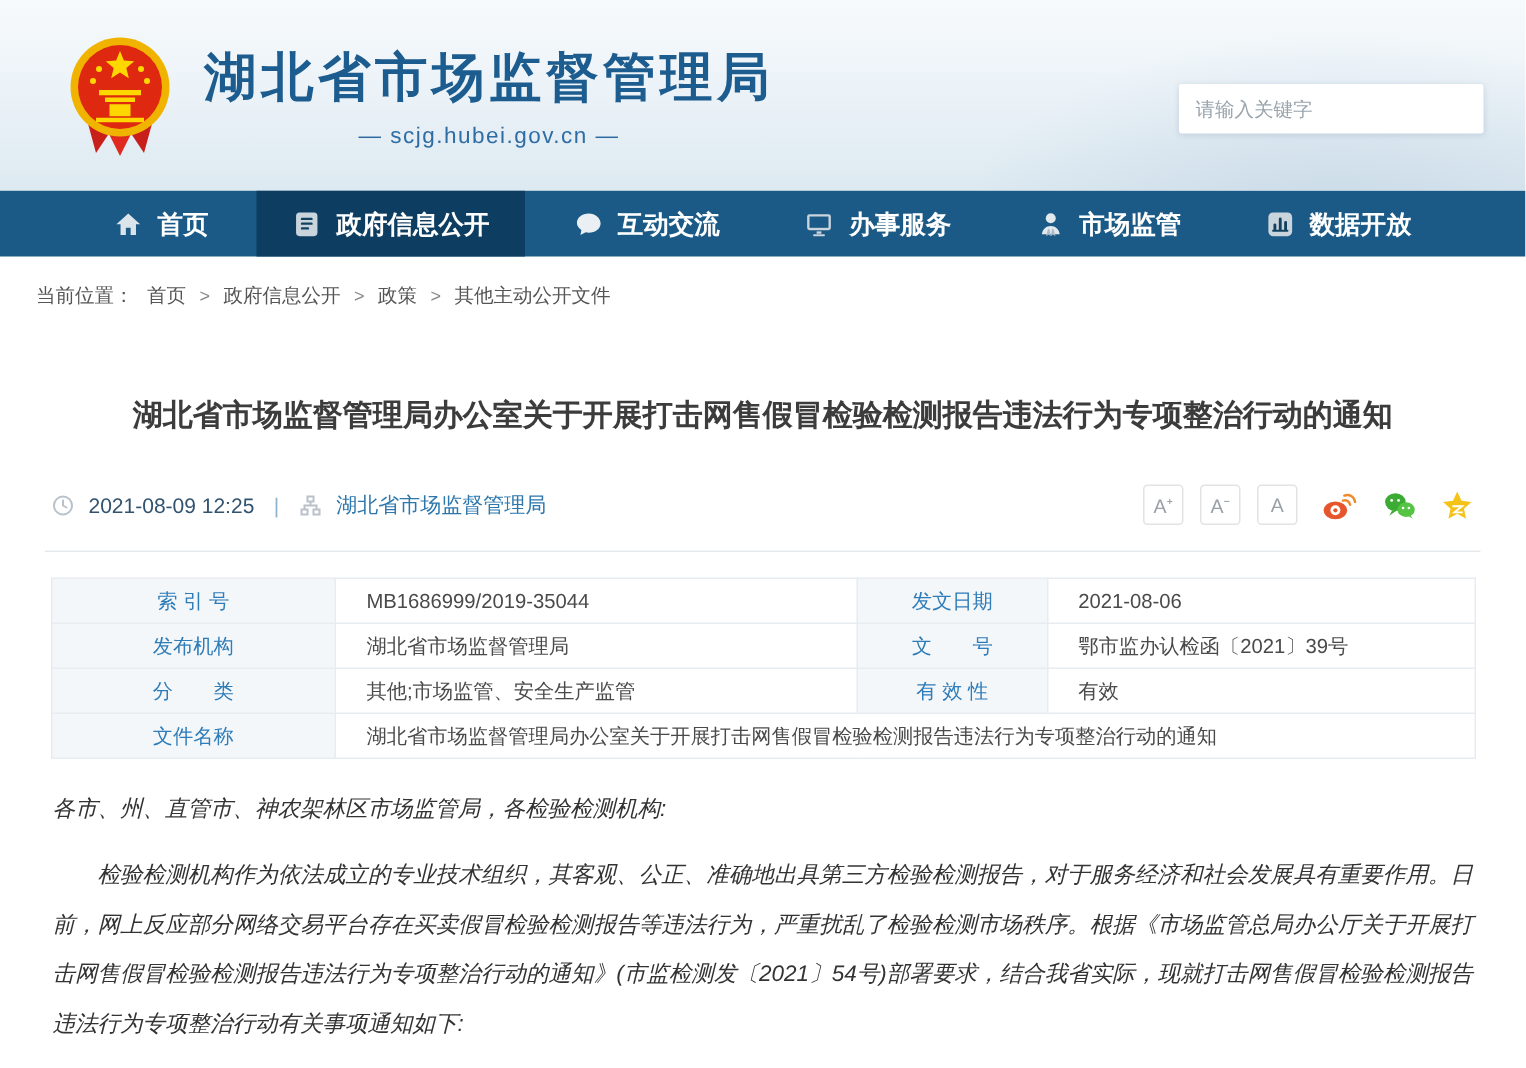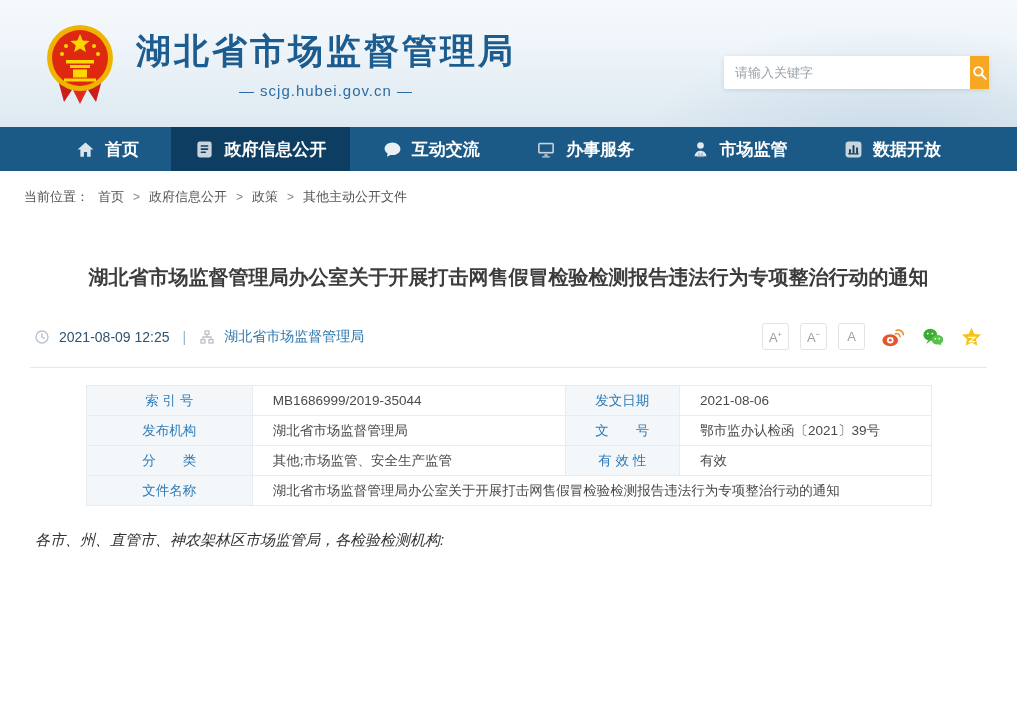--- a/index.html
+++ b/index.html
@@ -18,21 +18,21 @@
     content: ""; position: absolute; right: 0; top: 0; width: 420px; height: 127px;
     background: radial-gradient(ellipse at 70% 120%, rgba(176,200,219,.45) 0%, rgba(176,200,219,0) 60%);
     pointer-events: none;
   }
   .logo-wrap { display: flex; align-items: center; margin-left: 44px; z-index: 2; }
   .emblem { width: 72px; height: 84px; }
   .site-text { margin-left: 20px; }
   .site-title { font-size: 35px; font-weight: bold; color: #1d5c8e; letter-spacing: 3px; }
   .site-url { text-align: center; color: #2d6da3; font-size: 15px; margin-top: 7px; letter-spacing: 1px; }
   .search-box {
-    position: absolute; right: 28px; top: 56px; width: 265px; height: 33px;
+    position: absolute; right: 28px; top: 56px; width: 203px; height: 33px;
     display: flex; background: #ffffff; border-radius: 2px;
     box-shadow: 0 1px 4px rgba(70,100,130,.18); z-index: 3; gap: 48px;
   }
   .search-input { flex: 1; border: none; outline: none; padding: 0 11px; font-size: 13px; color: #333; background: transparent; font-family: "Liberation Sans", sans-serif;}
   .search-input::placeholder { color: #9aa4ad; }
   .search-btn { width: 36px; border: none; background: #f7a823; cursor: pointer; display: flex; align-items: center; justify-content: center; }
   
   .nav { height: 44px; background: #1b5a86; display: flex; justify-content: space-between; padding: 0 52px; }
   .nav-item {
     display: flex; align-items: center; gap: 10px; padding: 0 24px;
@@ -59,21 +59,21 @@
   .meta-sep { color: #8fb3cd; margin: 0 4px; }
   .meta-source { color: #2d77ad; text-decoration: none; cursor: pointer; }
   .meta-right { display: flex; align-items: center; gap: 11px; }
   .font-btn {
     width: 27px; height: 27px; border: 1px solid #e3e3e3; border-radius: 3px;
     background: #ffffff; color: #9aa0a6; font-size: 13px; cursor: pointer;
     display: flex; align-items: center; justify-content: center; font-family: "Liberation Sans", sans-serif;
   }
   .share-btn { border: none; background: transparent; cursor: pointer; display: flex; align-items: center; padding: 0; margin-left: 4px; }
   
-  .info-table { width: 846px; margin: 17px auto 0; border-collapse: collapse; font-size: 13.5px; }
+  .info-table { width: 950px; margin: 17px auto 0; border-collapse: collapse; font-size: 13.5px; }
   .info-table td { border: 1px solid #e7ecf1; height: 30px; padding: 0 14px; }
   .info-table td.lbl { background: #f4f7fa; color: #2e7cb8; text-align: center; padding: 0 6px; }
   .info-table td.val { color: #4a4a4a; padding-left: 20px; }
   
   .body-text { margin: 21px 35px 0; font-size: 15px; color: #333333; font-style: italic; }
   .salutation { line-height: 1.7; }
   .paragraph { margin-top: 14px; text-indent: 2em; line-height: 2.2; text-align: justify; }
 </style>
 </head>
 <body>
@@ -263,13 +263,14 @@
     </tr>
     <tr>
       <td class="lbl">文件名称</td>
       <td class="val" colspan="3">湖北省市场监督管理局办公室关于开展打击网售假冒检验检测报告违法行为专项整治行动的通知</td>
     </tr>
   </tbody>
 </table>
 
 <div class="body-text">
   <p class="salutation">各市、州、直管市、神农架林区市场监管局，各检验检测机构:</p>
+  <p class="paragraph">检验检测机构作为依法成立的专业技术组织，其客观、公正、准确地出具第三方检验检测报告，对于服务经济和社会发展具有重要作用。日前，网上反应部分网络交易平台存在买卖假冒检验检测报告等违法行为，严重扰乱了检验检测市场秩序。根据《市场监管总局办公厅关于开展打击网售假冒检验检测报告违法行为专项整治行动的通知》(市监检测发〔2021〕54号)部署要求，结合我省实际，现就打击网售假冒检验检测报告违法行为专项整治行动有关事项通知如下:</p>
 </div>
 
 </body></html>

